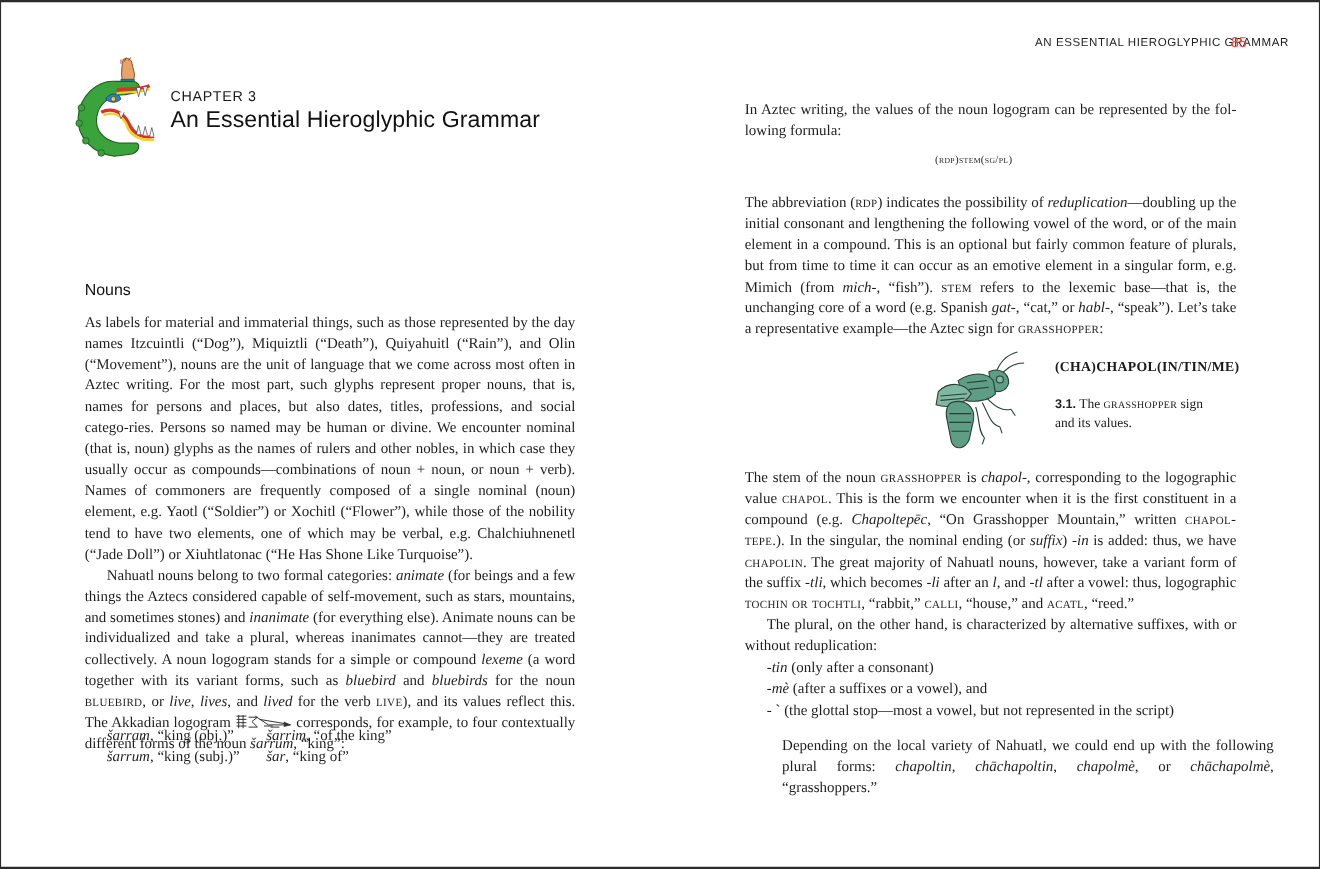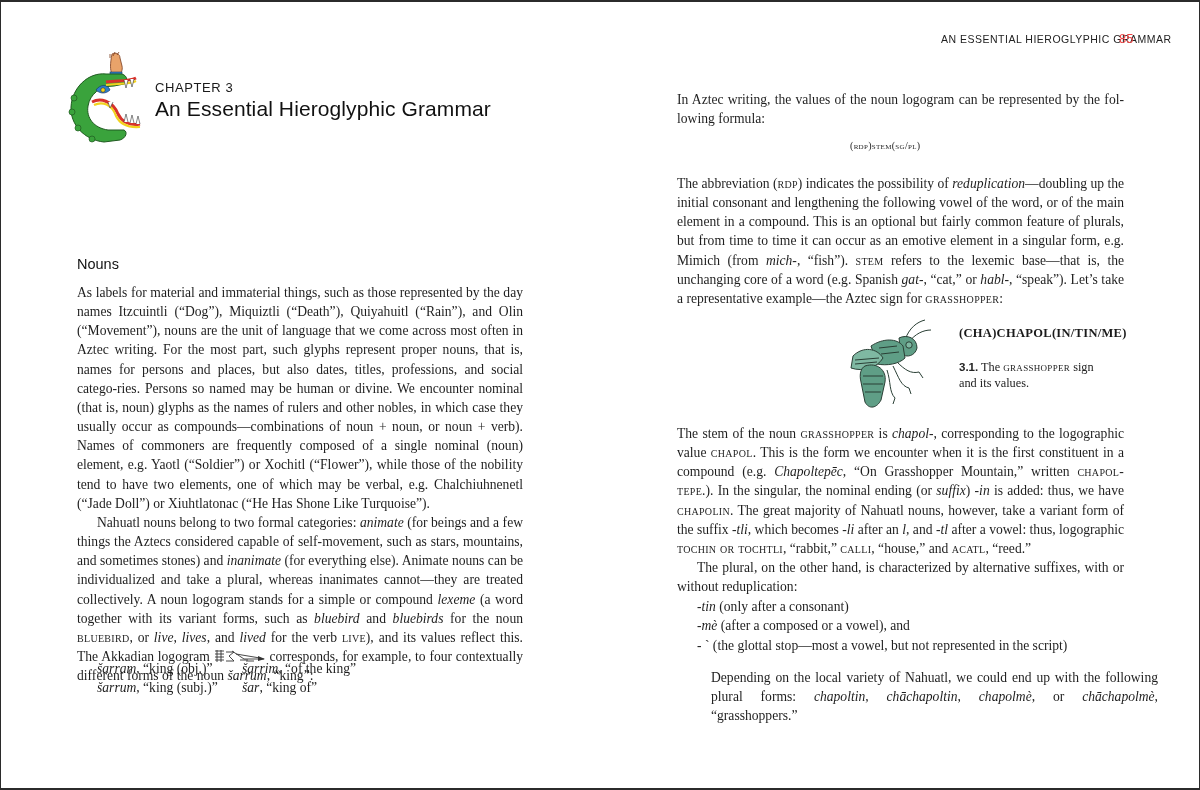--- a/index.html
+++ b/index.html
@@ -212,20 +212,20 @@
   <div class="figure-formula">(CHA)CHAPOL(IN/TIN/ME)</div>
   <div class="figure-caption"><span class="cap-num">3.1.</span><span> The </span><span class="sc">grasshopper</span><span> sign and its values.</span></div>
 
   <div class="text-block right-p3">
     <p><span>The stem of the noun </span><span class="sc">grasshopper</span><span> is </span><em>chapol-</em><span>, corresponding to the logographic value </span><span class="sc">chapol</span><span>. This is the form we encounter when it is the first constituent in a compound (e.g. </span><em>Chapoltepēc</em><span>, “On Grasshopper Mountain,” written </span><span class="sc">chapol-tepe</span><span>.). In the singular, the nominal ending (or </span><em>suffix</em><span>) </span><em>-in</em><span> is added: thus, we have </span><span class="sc">chapolin</span><span>. The great majority of Nahuatl nouns, however, take a variant form of the suffix </span><em>-tli</em><span>, which becomes </span><em>-li</em><span> after an </span><em>l</em><span>, and </span><em>-tl</em><span> after a vowel: thus, logographic </span><span class="sc">tochin or tochtli</span><span>, “rabbit,” </span><span class="sc">calli</span><span>, “house,” and </span><span class="sc">acatl</span><span>, “reed.”</span></p>
     <p class="indent">The plural, on the other hand, is characterized by alternative suffixes, with or without reduplication:</p>
   </div>
 
   <div class="suffix-list">
     <div><em>-tin</em><span> (only after a consonant)</span></div>
-    <div><em>-mè</em><span> (after a composed or a vowel), and</span></div>
+    <div><em>-mè</em><span> (after a suffixes or a vowel), and</span></div>
     <div><span>- `</span><span> (the glottal stop—most a vowel, but not represented in the script)</span></div>
   </div>
 
   <div class="text-block right-p4">
     <p><span>Depending on the local variety of Nahuatl, we could end up with the following plural forms: </span><em>chapoltin</em><span>, </span><em>chāchapoltin</em><span>, </span><em>chapolmè</em><span>, or </span><em>chāchapolmè</em><span>, “grasshoppers.”</span></p>
   </div>
 </div>
 
 </body></html>

